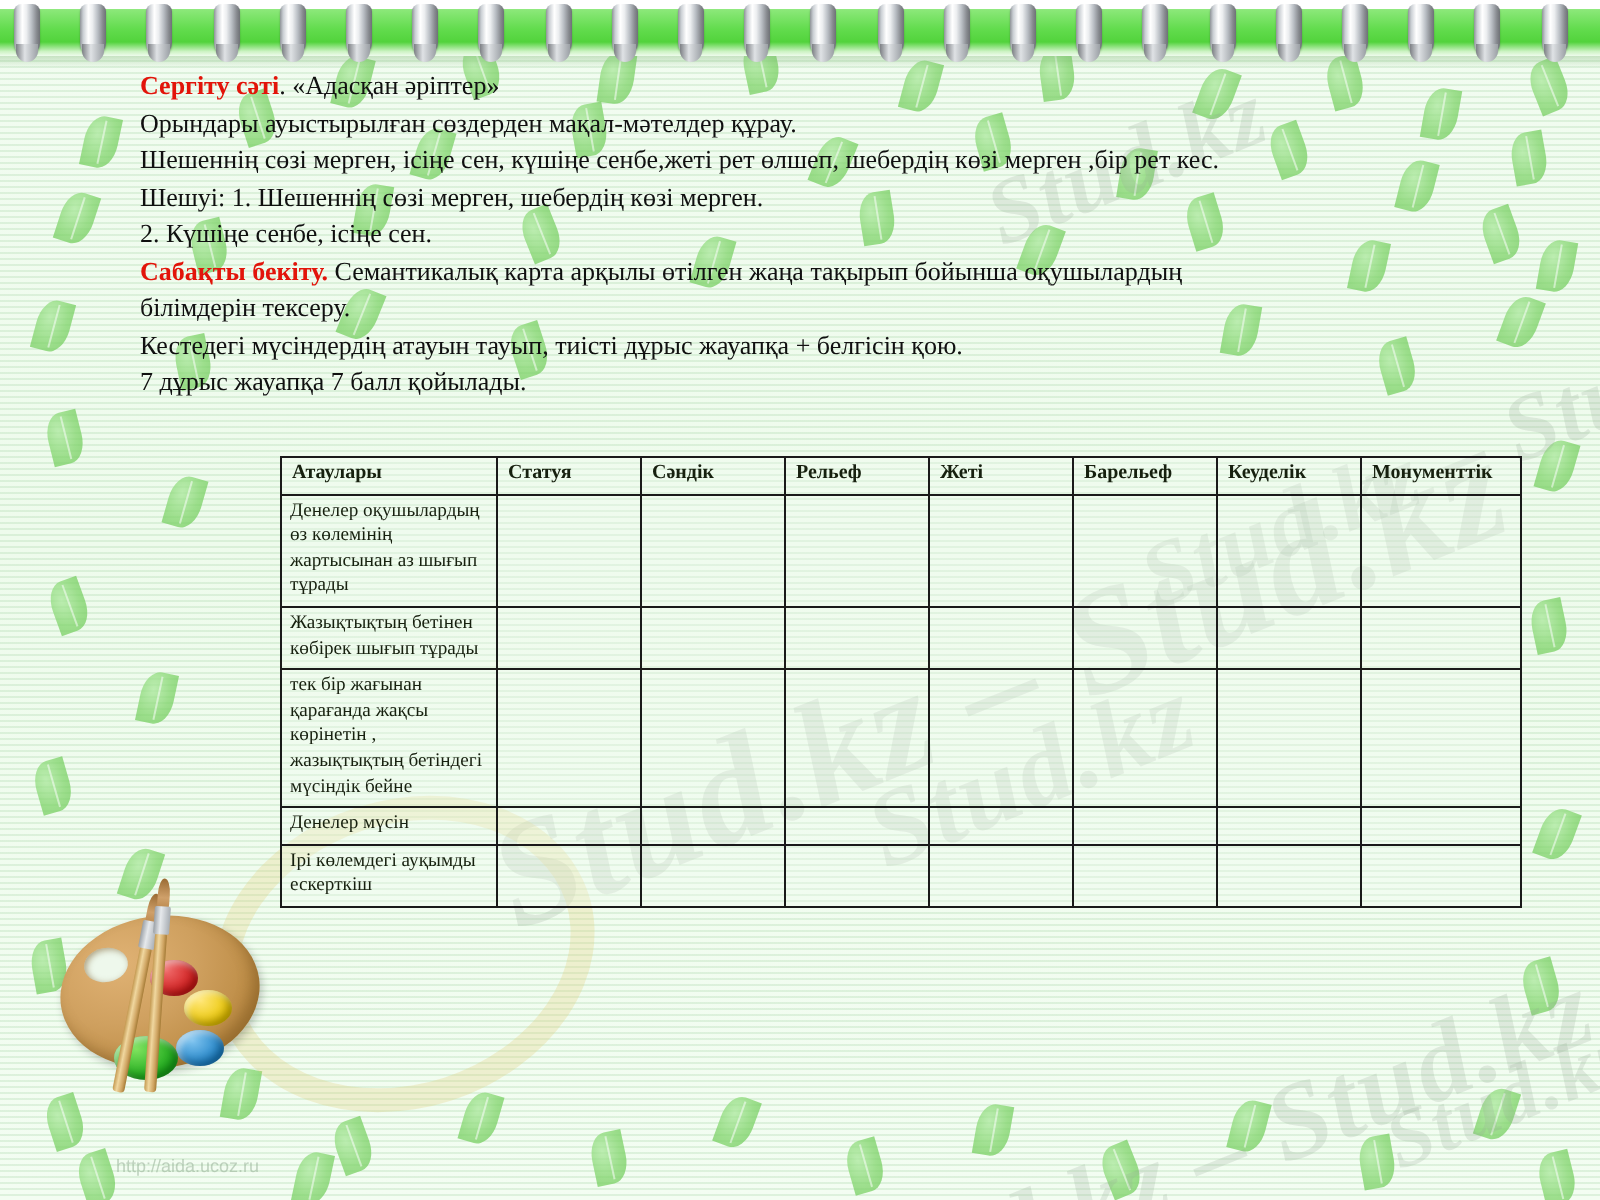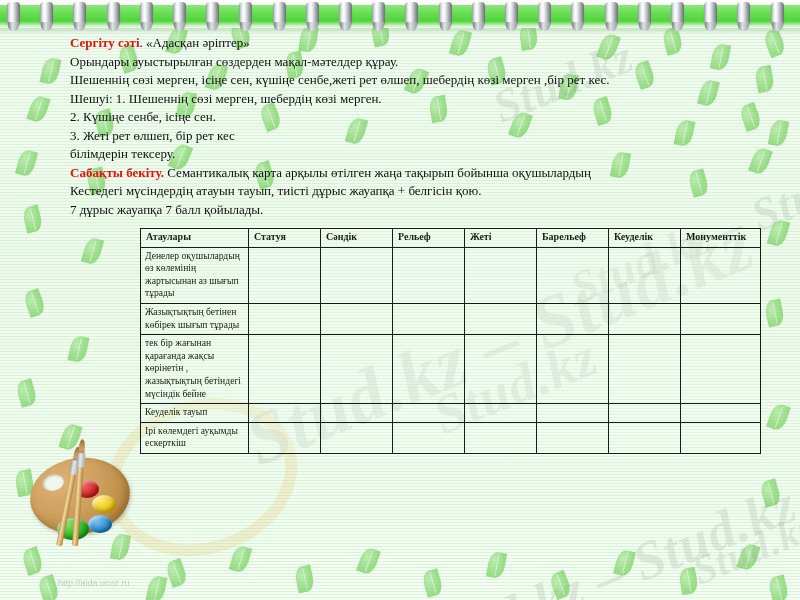--- a/index.html
+++ b/index.html
@@ -331,23 +331,22 @@
       <div class="ferrule"></div>
     </div>
   </div>
 
   <div class="content" id="text-block">
       <div class="line"><span class="hl">Сергіту сәті</span><span>. «Адасқан әріптер»</span></div>
       <div class="line"><span>Орындары ауыстырылған сөздерден мақал-мәтелдер құрау.</span></div>
       <div class="line"><span>Шешеннің сөзі мерген, ісіңе сен, күшіңе сенбе,жеті рет өлшеп, шебердің көзі мерген ,бір рет кес.</span></div>
       <div class="line"><span>Шешуі: 1. Шешеннің сөзі мерген, шебердің көзі мерген.</span></div>
       <div class="line"><span>2. Күшіңе сенбе, ісіңе сен.</span></div>
-      <div class="line"><span>3. Жеті рет өлшеп, бір рет кес</span></div>
+      <div class="line"><span class="hl">Сабақты бекіту.</span><span> Семантикалық карта арқылы өтілген жаңа тақырып бойынша оқушылардың</span></div>
       <div class="line"><span>білімдерін тексеру.</span></div>
-      <div class="line"><span class="hl">Сабақты бекіту.</span><span> Семантикалық карта арқылы өтілген жаңа тақырып бойынша оқушылардың</span></div>
       <div class="line"><span>Кестедегі мүсіндердің атауын тауып, тиісті дұрыс жауапқа  +  белгісін қою.</span></div>
       <div class="line"><span>7 дұрыс жауапқа 7 балл қойылады.</span></div>
     </div>
 
   <div class="tbl-wrap">
     <table class="grid">
       <colgroup>
         <col class="col-name">
         <col class="col-opt">
           <col class="col-opt">
@@ -394,21 +393,21 @@
             <td class="namecell">тек бір жағынан қарағанда жақсы көрінетін , жазықтықтың бетіндегі мүсіндік бейне</td>
             <td></td>
             <td></td>
             <td></td>
             <td></td>
             <td></td>
             <td></td>
             <td></td>
           </tr>
           <tr>
-            <td class="namecell">Кеуделік тауып</td>
+            <td class="namecell">Денелер мүсін</td>
             <td></td>
             <td></td>
             <td></td>
             <td></td>
             <td></td>
             <td></td>
             <td></td>
           </tr>
           <tr>
             <td class="namecell">Ірі көлемдегі ауқымды ескерткіш</td>

